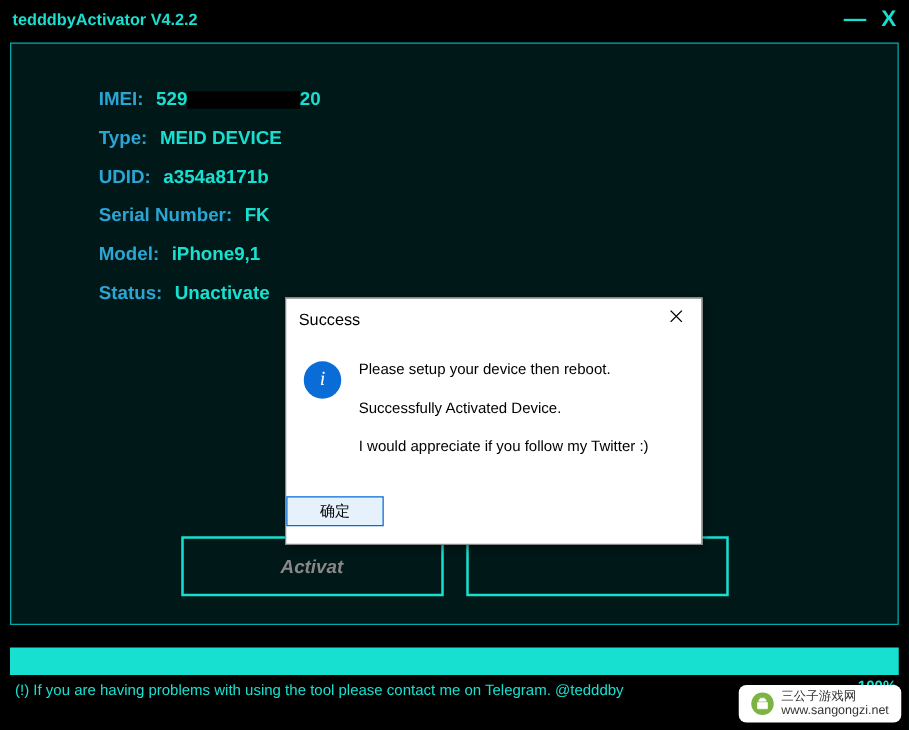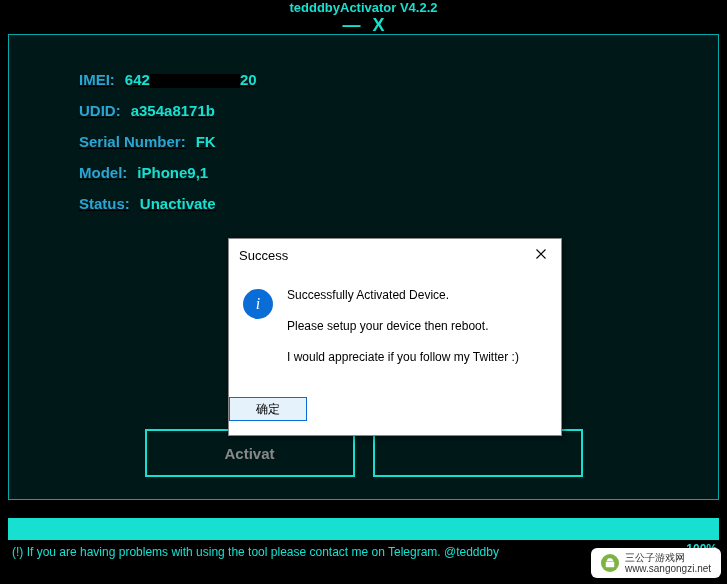--- a/index.html
+++ b/index.html
@@ -11,21 +11,20 @@
       position: relative;
       overflow: hidden;
     }
     .titlebar {
       height: 30px;
       background: #000;
       display: flex;
       align-items: center;
       justify-content: space-between;
       padding: 0 10px;
-      flex-direction: column;
     }
     .titlebar-title {
       color: #18e0d0;
       font-size: 13px;
       font-weight: bold;
     }
     .titlebar-controls {
       display: flex;
       gap: 12px;
       align-items: center;
@@ -47,21 +46,20 @@
       font-size: 18px;
       font-weight: bold;
       margin-bottom: 30px;
     }
     .info-line {
       margin-bottom: 14px;
       font-size: 15px;
       font-weight: bold;
       display: flex;
       align-items: baseline;
-      text-decoration: underline;
     }
     .info-label {
       color: #2aa5d4;
       margin-right: 10px;
     }
     .info-value {
       color: #18e0d0;
       font-weight: bold;
     }
     .imei-partial1 { color:#18e0d0; }
@@ -80,20 +78,21 @@
       height: 48px;
       border: 2px solid #18e0d0;
       background: transparent;
       color: #888;
       font-size: 15px;
       font-weight: bold;
       display:flex;
       align-items:center;
       justify-content:center;
       cursor:pointer;
+      font-style:italic;
     }
     .act-btn.hidden-label { color:transparent; }
     .progress-wrap {
       margin: 18px 8px 0 8px;
       height: 22px;
       background: #222;
       position:relative;
     }
     .progress-fill {
       height:100%;
@@ -214,24 +213,28 @@
     <span>—</span>
     <span>X</span>
   </div>
 </div>
 
 <div class="main-area">
 
   <div class="info-line">
     <span class="info-label">IMEI:</span>
     <span class="info-value">
-      <span class="imei-partial1">642</span><span class="imei-mask"></span><span class="imei-partial2">20</span>
+      <span class="imei-partial1">529</span><span class="imei-mask"></span><span class="imei-partial2">20</span>
     </span>
   </div>
 
+  <div class="info-line">
+    <span class="info-label">Type:</span>
+    <span class="info-value">MEID DEVICE</span>
+  </div>
 
 
   <div class="info-line">
     <span class="info-label">UDID:</span>
     <span class="info-value">a354a8171b</span>
   </div>
 
   <div class="info-line">
     <span class="info-label">Serial Number:</span>
     <span class="info-value">FK</span>
@@ -277,21 +280,21 @@
     <div class="dialog-title">Success</div>
     <button class="dialog-close">
       <svg viewBox="0 0 16 16" width="12" height="12">
           <path d="M2 2 L14 14 M14 2 L2 14" stroke="#000" stroke-width="1.5"></path>
         </svg>
     </button>
   </div>
   <div class="dialog-body">
     <div class="dialog-icon">i</div>
     <div class="dialog-msgs">
+      <p>Please setup your device then reboot.</p>
       <p>Successfully Activated Device.</p>
-      <p>Please setup your device then reboot.</p>
       <p>I would appreciate if you follow my Twitter :)</p>
     </div>
   </div>
   <div class="dialog-footer">
     <button class="dialog-ok">确定</button>
   </div>
 </div>
 
 </body></html>

